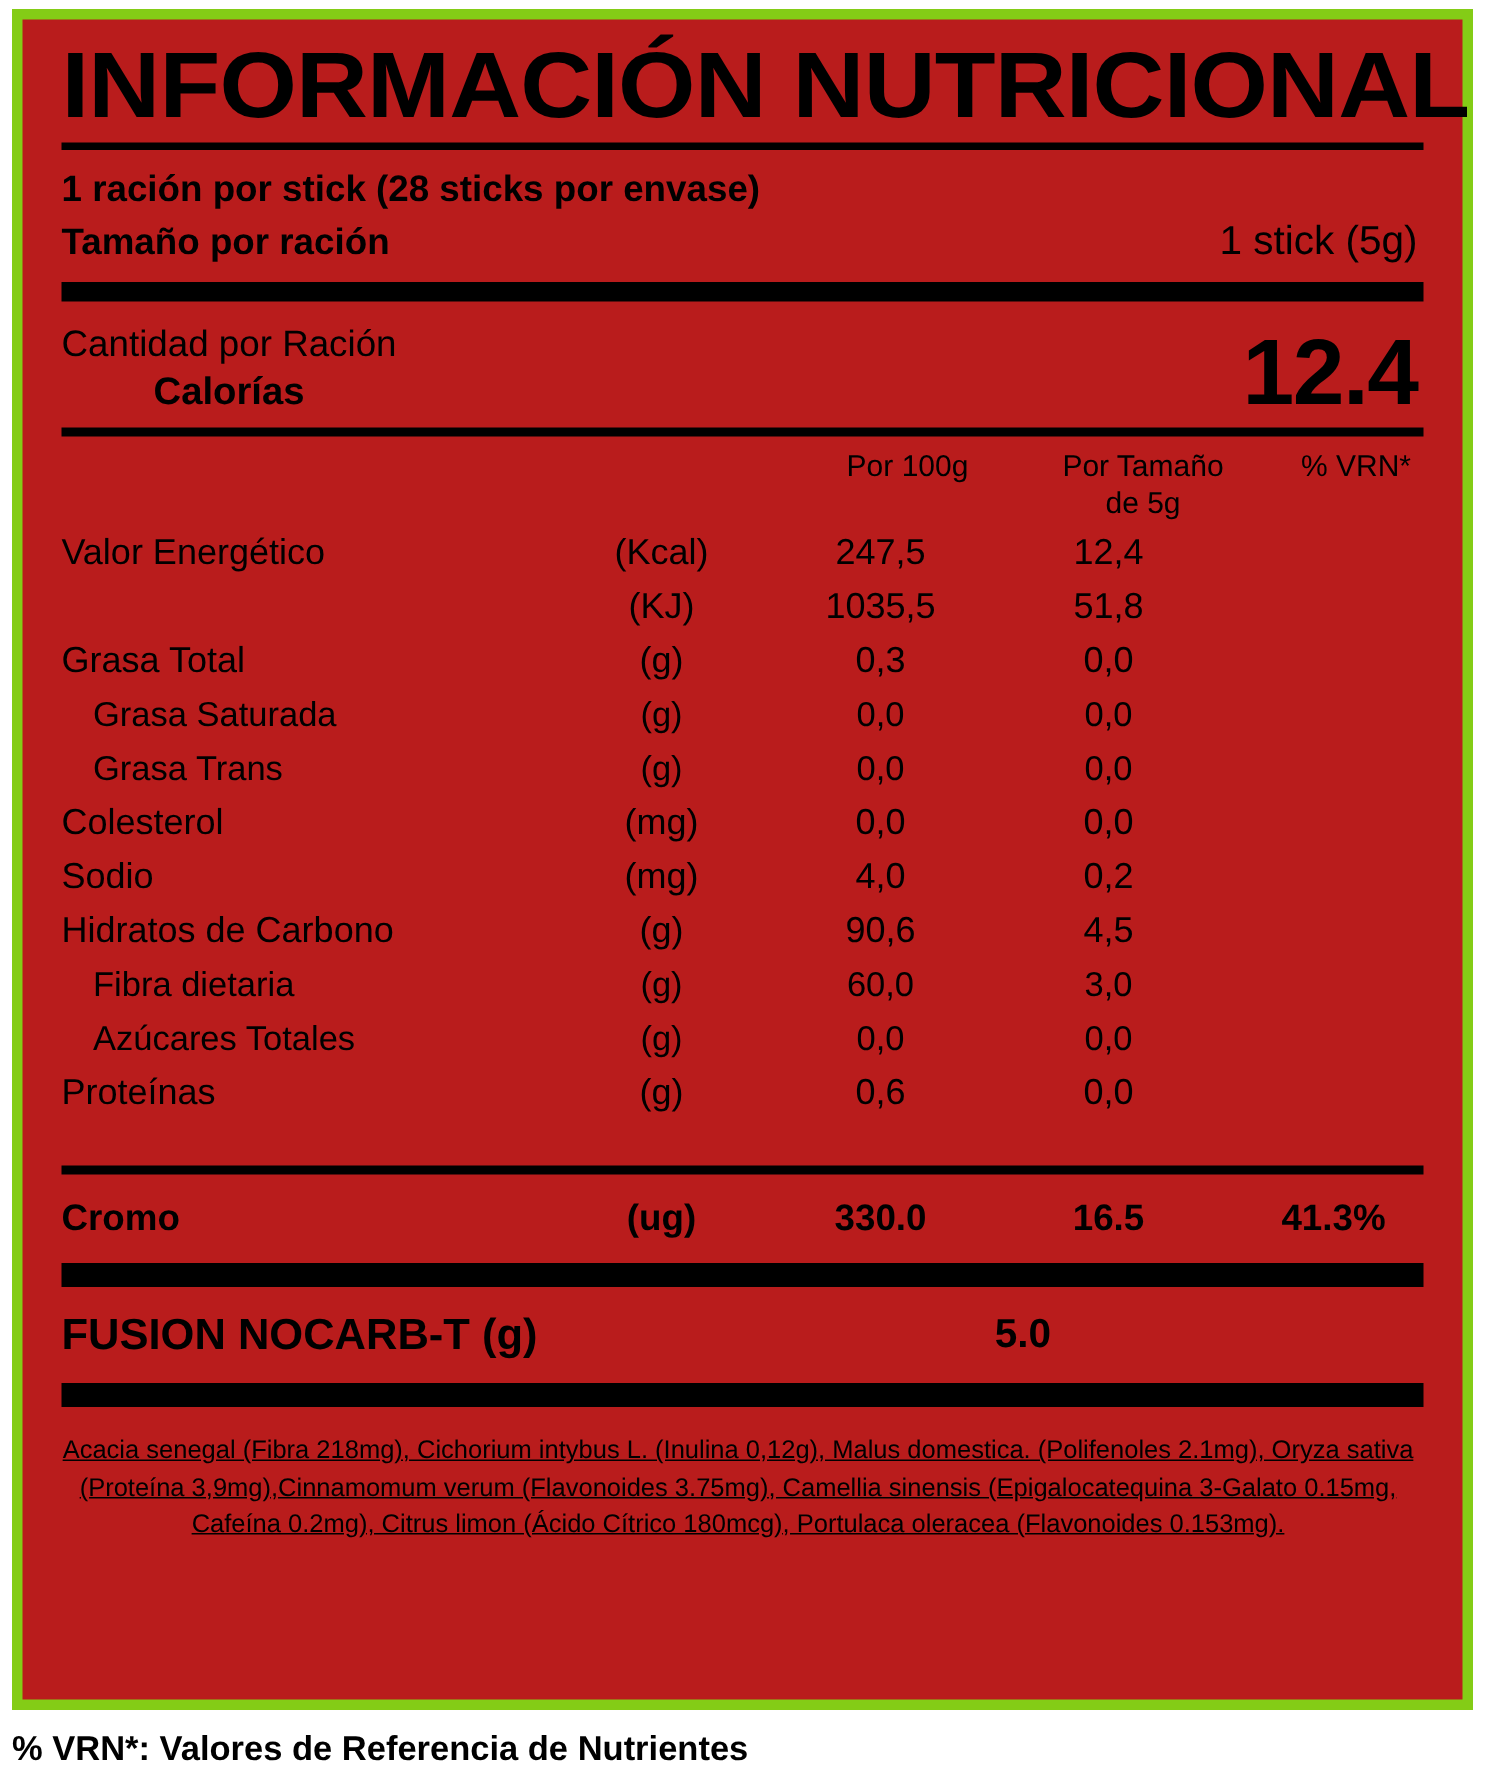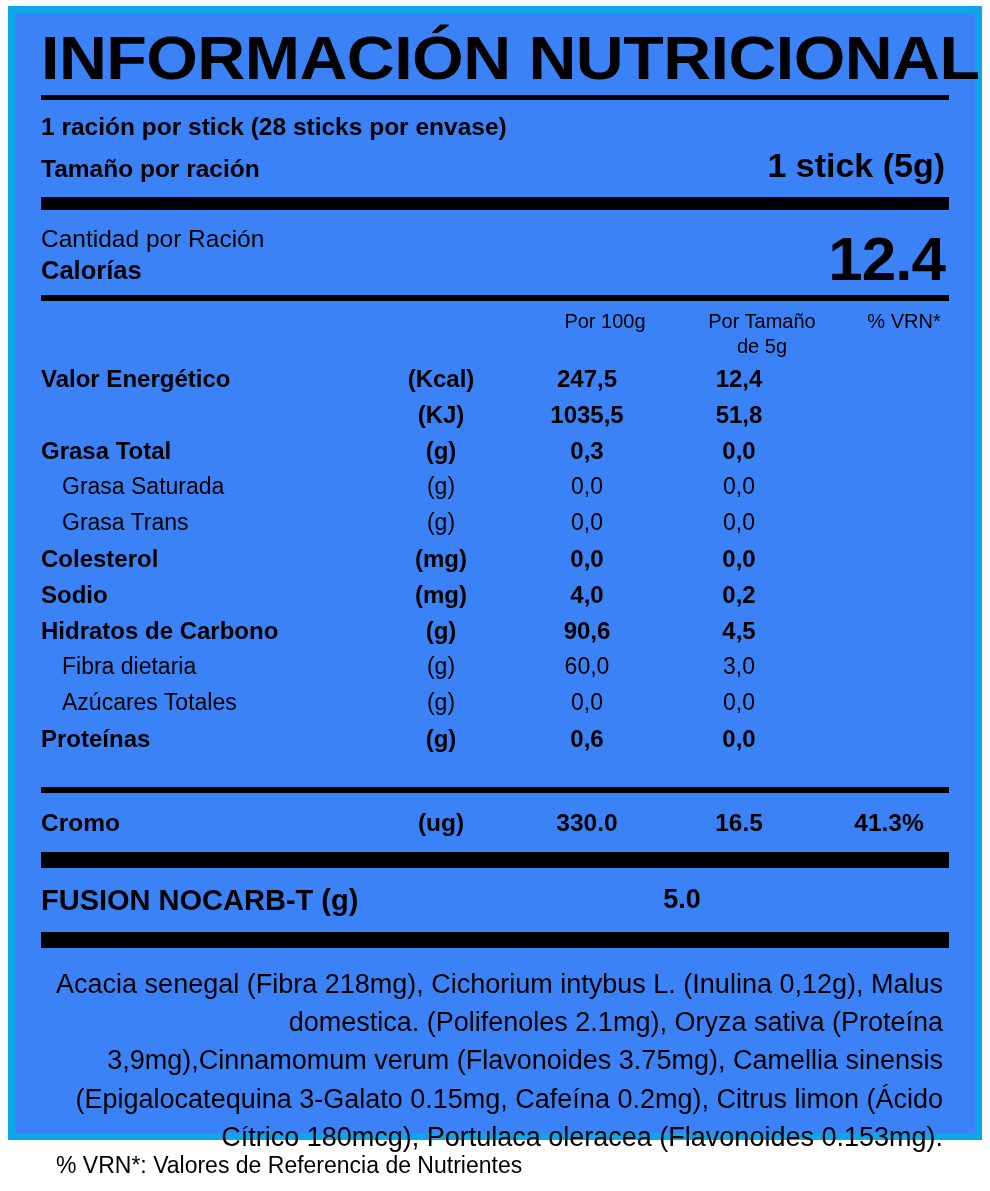--- a/index.html
+++ b/index.html
@@ -23,22 +23,22 @@
   }
 
   
   .panel {
     position: absolute;
     left: 8px;
     top: 6px;
     width: 974px;
     height: 1134px;
     box-sizing: border-box;
-    border: 7px solid #0ea5e9;
-    background: #3b82f6;
+    border: 7px solid #84cc16;
+    background: #b91c1c;
   }
 
   .panel-inner {
     position: relative;
     width: 100%;
     height: 100%;
     box-sizing: border-box;
     padding: 0 26px 0 26px;
   }
 
@@ -88,22 +88,22 @@
   .serving-line2 {
     display: flex;
     justify-content: space-between;
     align-items: baseline;
     font-size: 24.5px;
     line-height: 1.3;
     gap: 48px;
   }
   .serving-line2 .lbl { font-weight: bold; }
   .serving-line2 .val {
-    font-weight: bold;
-    font-size: 34px;
+    font-weight: normal;
+    font-size: 27px;
     padding-right: 4px;
     text-align: center;
   }
 
   
   .cal-block {
     display: flex;
     justify-content: space-between;
     align-items: flex-end;
     padding-top: 14px;
@@ -112,20 +112,21 @@
   }
   .cal-left .amount-per {
     font-size: 24.5px;
     font-weight: normal;
     line-height: 1.25;
   }
   .cal-left .cal-word {
     font-size: 25.5px;
     font-weight: bold;
     line-height: 1.25;
+    text-align: center;
   }
   .cal-value {
     font-size: 62px;
     font-weight: bold;
     line-height: 0.92;
     letter-spacing: -1px;
     padding-right: 4px;
   }
 
   
@@ -157,21 +158,21 @@
     vertical-align: baseline;
     height: 36px;
     font-size: 24px;
   }
   .col-name  { width: 330px; }
   .col-unit  { width: 140px; text-align: center; }
   .col-p100  { width: 152px; text-align: center; }
   .col-prac  { width: 152px; text-align: center; }
   .col-vrn   { width: 148px; text-align: center; }
 
-  tr.main td { font-weight: bold; margin-top: 12px; }
+  tr.main td { font-weight: normal; margin-top: 12px; }
   tr.sub  td { font-weight: normal; font-size: 23px; }
   tr.sub td.col-name { padding-left: 21px; }
   tr.main td.col-name,
   tr.sub  td.col-name { text-align: left; }
   .post-table-gap { height: 26px; }
 
   
   .cromo-block {
     padding-top: 16px;
     padding-bottom: 15px;
@@ -208,36 +209,36 @@
     top: 16px;
     width: 150px;
     text-align: center;
     font-size: 27px;
     font-weight: bold;
   }
 
   
   .ingredients {
     padding-top: 17px;
-    font-size: 27px;
+    font-size: 17px;
     line-height: 1.42;
     font-weight: normal;
-    text-align: right;
+    text-align: center;
     padding-right: 6px;
+    text-decoration: underline;
   }
 
   
   .footer-note {
     position: absolute;
     left: 8px;
     top: 1152px;
     font-size: 23px;
-    font-weight: normal;
+    font-weight: bold;
     line-height: 1.2;
-    margin-left: 48px;
   }
 </style>
 </head>
 <body>
 
 <div class="label-root">
 
   <div class="panel">
     <div class="panel-inner">
 

